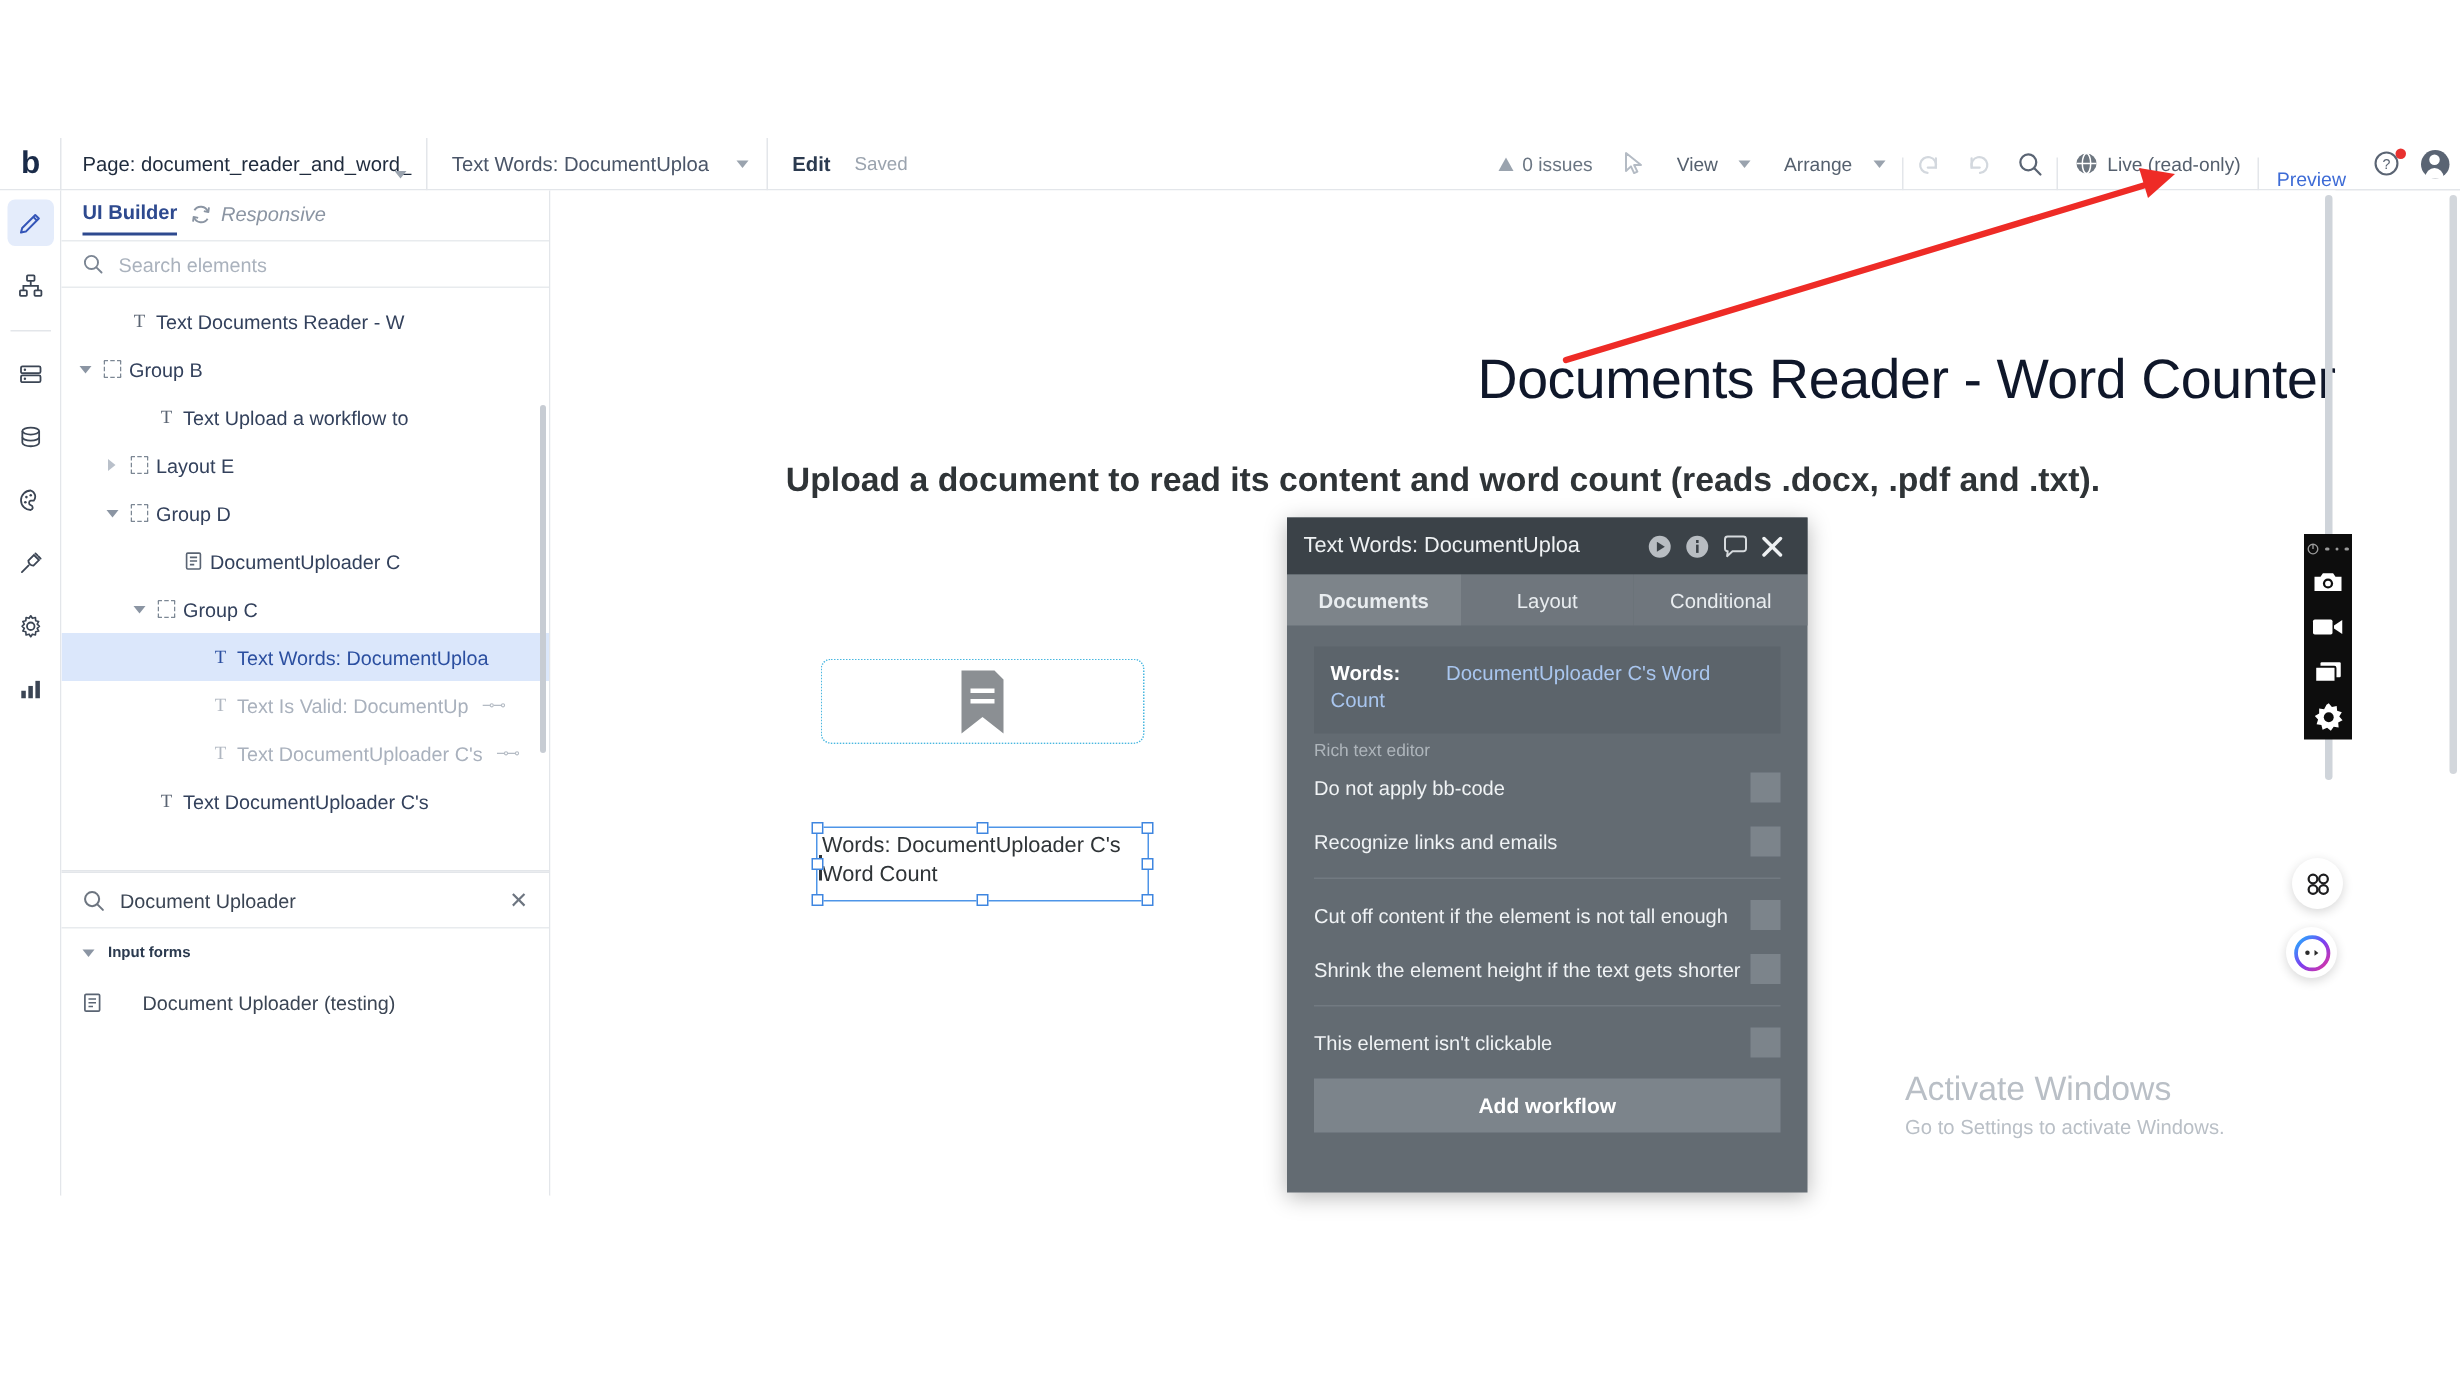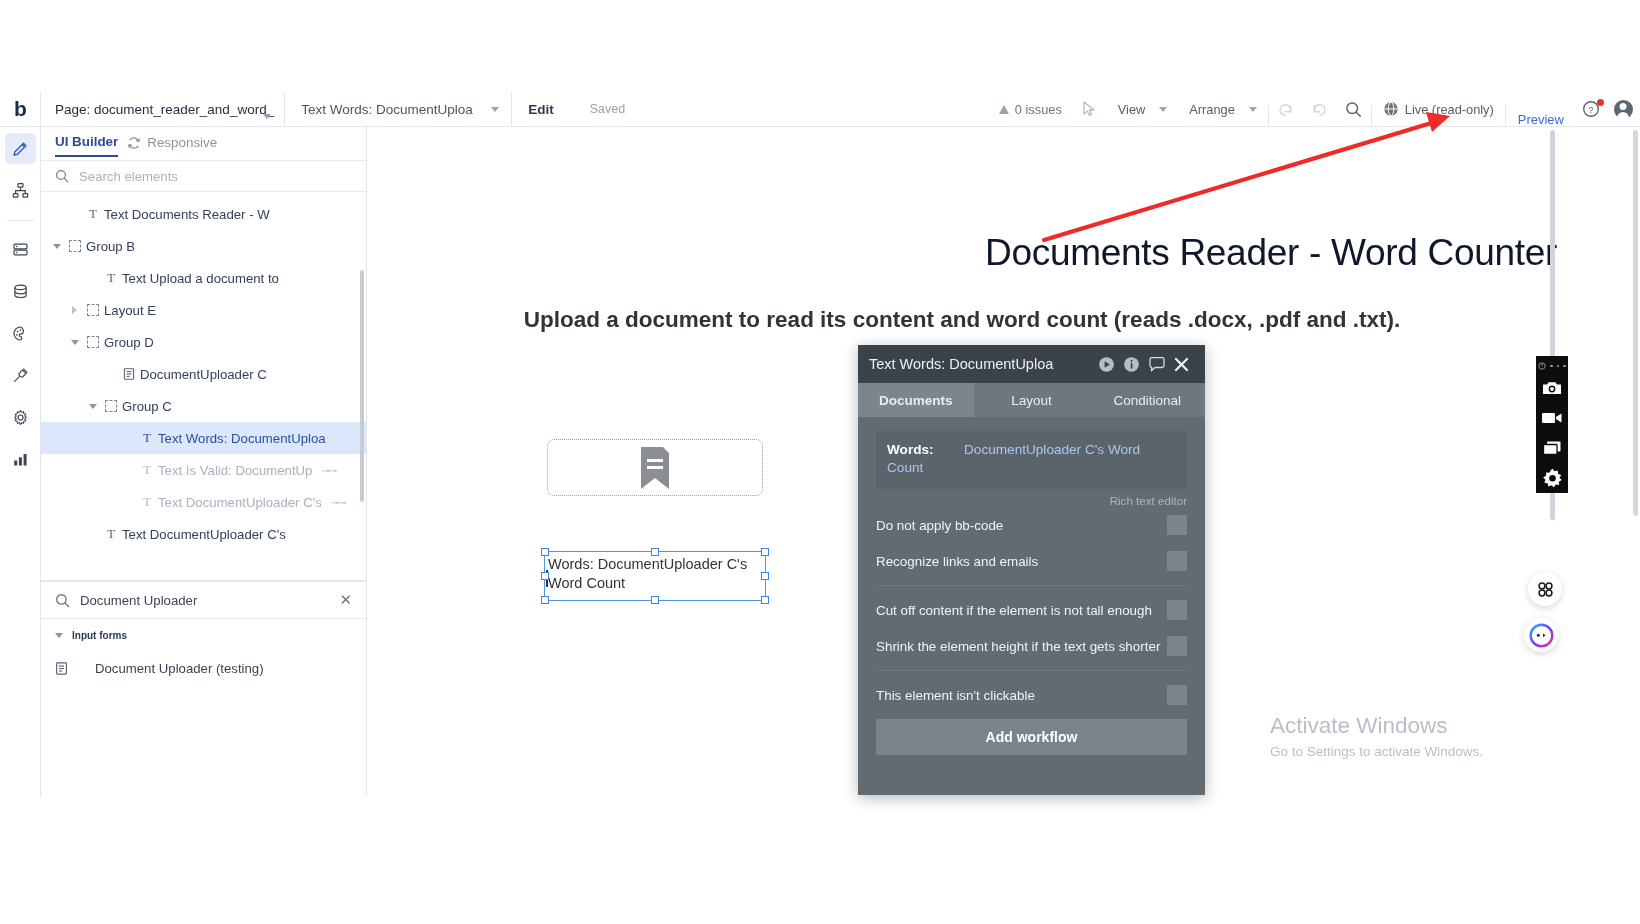--- a/index.html
+++ b/index.html
@@ -33,21 +33,21 @@
   .page-caret { position: absolute; right: 13px; top: 22px; }
 
   .elem-select {
     height: 35px; display: flex; align-items: center; padding: 0 12px 0 16px;
     border-right: 1px solid #e3e6ea; width: 227px; justify-content: space-between;
   }
   .elem-select .txt { font-size: 13.5px; color: #4a5568; white-space: nowrap; }
 
   .edit-cell { display:flex; align-items:center; gap: 16px; padding: 0 16px; height:35px; }
   .edit-lbl { font-size: 13.5px; color: #2b3a4f; font-weight: 600; }
-  .saved-lbl { font-size: 12.5px; color: #9aa3ae; margin-left: 20px; }
+  .saved-lbl { font-size: 12.5px; color: #9aa3ae; }
 
   .spacer { flex: 1; }
 
   .tb-group { display:flex; align-items:flex-end; height:35px; }
   .tb-item { display:flex; align-items:center; gap:6px; padding: 0 11px; height:35px; font-size:12.8px; color:#55606e; }
   .issues { color:#6b7683; }
   .warn-tri { width:0;height:0;border-left:5.5px solid transparent;border-right:5.5px solid transparent;border-bottom:9.5px solid #9aa3ae; position:relative;}
   .divider-v { width:1px; height:22px; background:#e3e6ea; }
   .icon-btn { width:34px;height:35px; display:flex;align-items:center;justify-content:center; }
   .preview-link { font-size:13px; color:#3d6bd6; padding: 0 12px; }
@@ -68,21 +68,21 @@
   .rail-btn.active { background:#e4ecfb; }
   .rail-sep { width:27px; height:1px; background:#e3e6ea; margin: 3px 0 13px 0; }
 
   
   .panel {
     position:absolute; left:41px; top:127px; width:326px; height:670px;
     background:#fff; border-right:1px solid #e3e6ea;
   }
   .panel-tabs { height:33px; display:flex; align-items:center; gap:9px; padding: 4px 14px 0 14px; }
   .tab-ui { font-size:13.4px; font-weight:700; color:#2e4a8f; padding-bottom:6px; border-bottom:2.5px solid #2e4a8f; }
-  .tab-resp { font-size:13.4px; color:#8b95a3; display:flex; align-items:center; gap:6px; padding-bottom:6px;}
+  .tab-resp { font-size:13.4px; color:#8b95a3; display:flex; align-items:center; gap:6px; padding-bottom:6px;font-style:italic;}
   .panel-search {
     height:32px; border-top:1px solid #e8ebee; border-bottom:1px solid #e8ebee;
     display:flex; align-items:center; gap:10px; padding: 0 14px;
   }
   .panel-search input, .finder-search input {
     border:0; outline:0; font-size:13.2px; color:#3b4554; background:transparent; flex:1;
     font-family:"Liberation Sans", sans-serif;
   }
   .panel-search input::placeholder { color:#aab2bd; }
 
@@ -156,21 +156,21 @@
   }
   .props-title { font-size:14.5px; color:#eef1f3; flex:1; white-space:nowrap; }
   .ph-icon { width:25px; height:38px; display:flex; align-items:center; justify-content:center; }
   .props-tabs { height:34px; display:flex; }
   .ptab { flex:1; display:flex; align-items:center; justify-content:center; font-size:13.5px; color:#e9edf0; background:#6f767d;}
   .ptab.active { background:#7d848a; font-weight:700; }
   .props-body { padding: 14px 18px 0 18px; }
   .rt-box { background:#5c646b; height:58px; padding: 9px 11px; }
   .rt-label { font-size:13.6px; color:#ffffff; font-weight:700; }
   .rt-val { font-size:13.6px; color:#a9c6ef; font-weight:400;margin-left:26px; }
-  .rt-hint { text-align:right; font-size:11.6px; color:#aeb5bb; padding-top:5px; }
+  .rt-hint { text-align:left; font-size:11.6px; color:#aeb5bb; padding-top:5px; }
   .prow { display:flex; align-items:center; justify-content:space-between; height:36px; }
   .prow .lbl { font-size:13.4px; color:#f0f3f5; }
   .cbox { width:20px;height:20px; background:#7c848b; }
   .psep { height:1px; background:#727a81; margin: 6px 0 6px 0; }
   .addwf {
     height:36px; background:#7c848b; display:flex; align-items:center; justify-content:center;
     font-size:14px; color:#ffffff; font-weight:700; margin-top:6px;
   }
 
   
@@ -388,21 +388,21 @@
           <span class="ti">
             <span class="gbox"></span>
           </span>
           <span>Group B</span>
         </div>
         <div class="tree-row" style="padding-left: 44px;">
           <span class="tw"></span>
           <span class="ti">
             <span class="t-glyph">T</span>
           </span>
-          <span>Text Upload a document to</span>
+          <span>Text Upload a workflow to</span>
         </div>
         <div class="tree-row" style="padding-left: 26px;">
           <span class="tw">
             <span class="tri-r"></span>
           </span>
           <span class="ti">
             <span class="gbox"></span>
           </span>
           <span>Layout E</span>
         </div>

